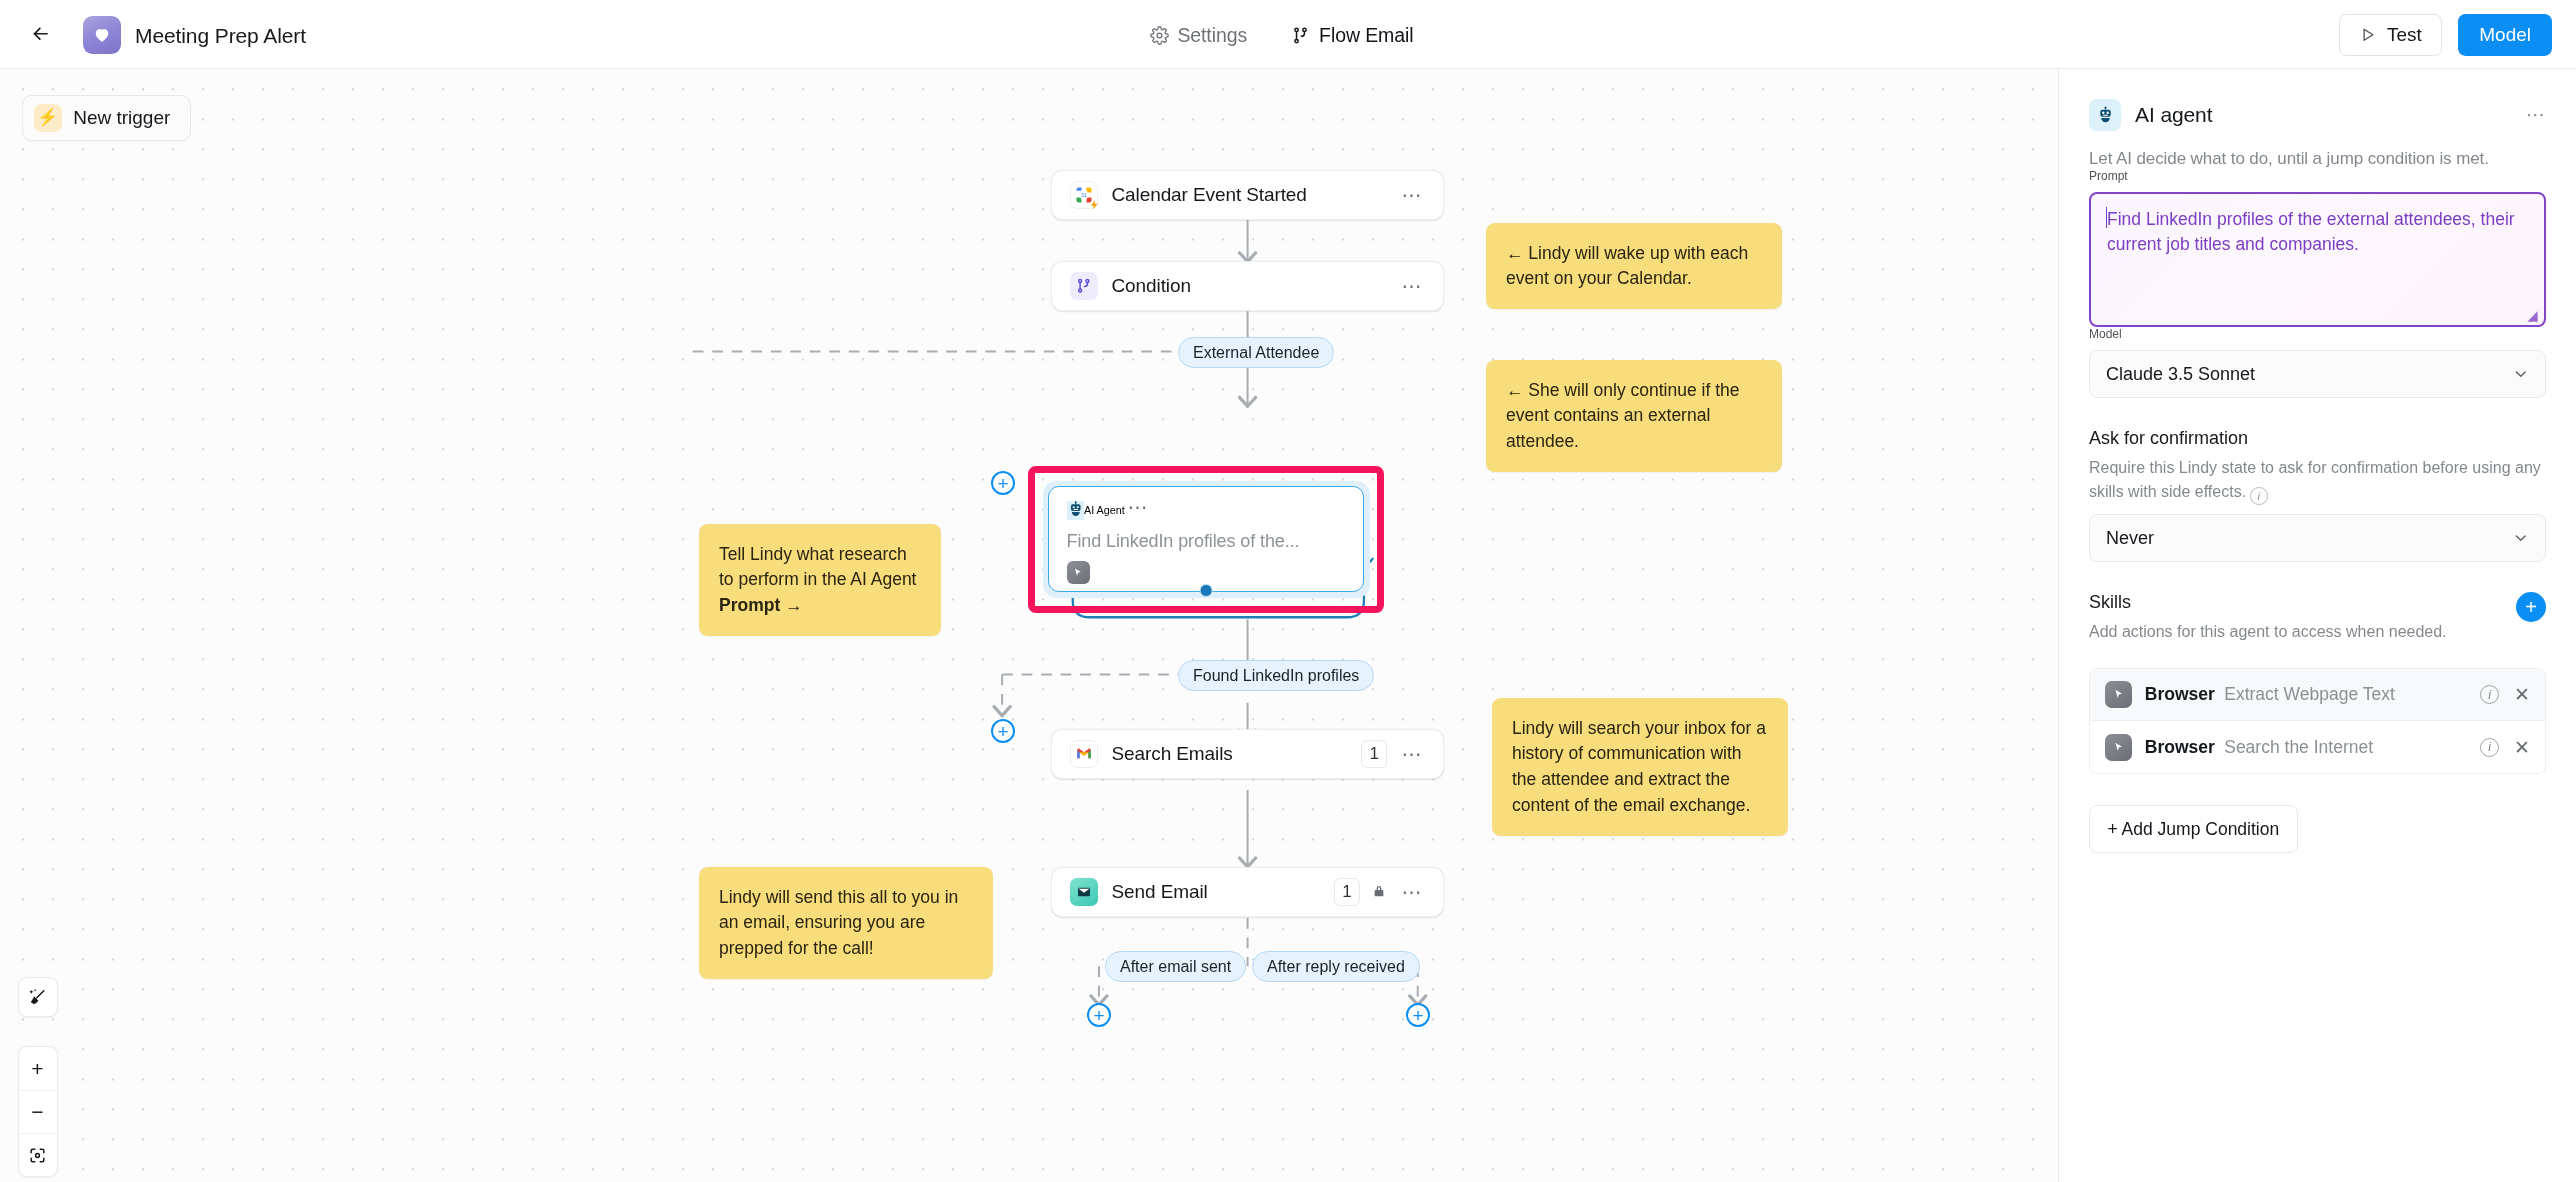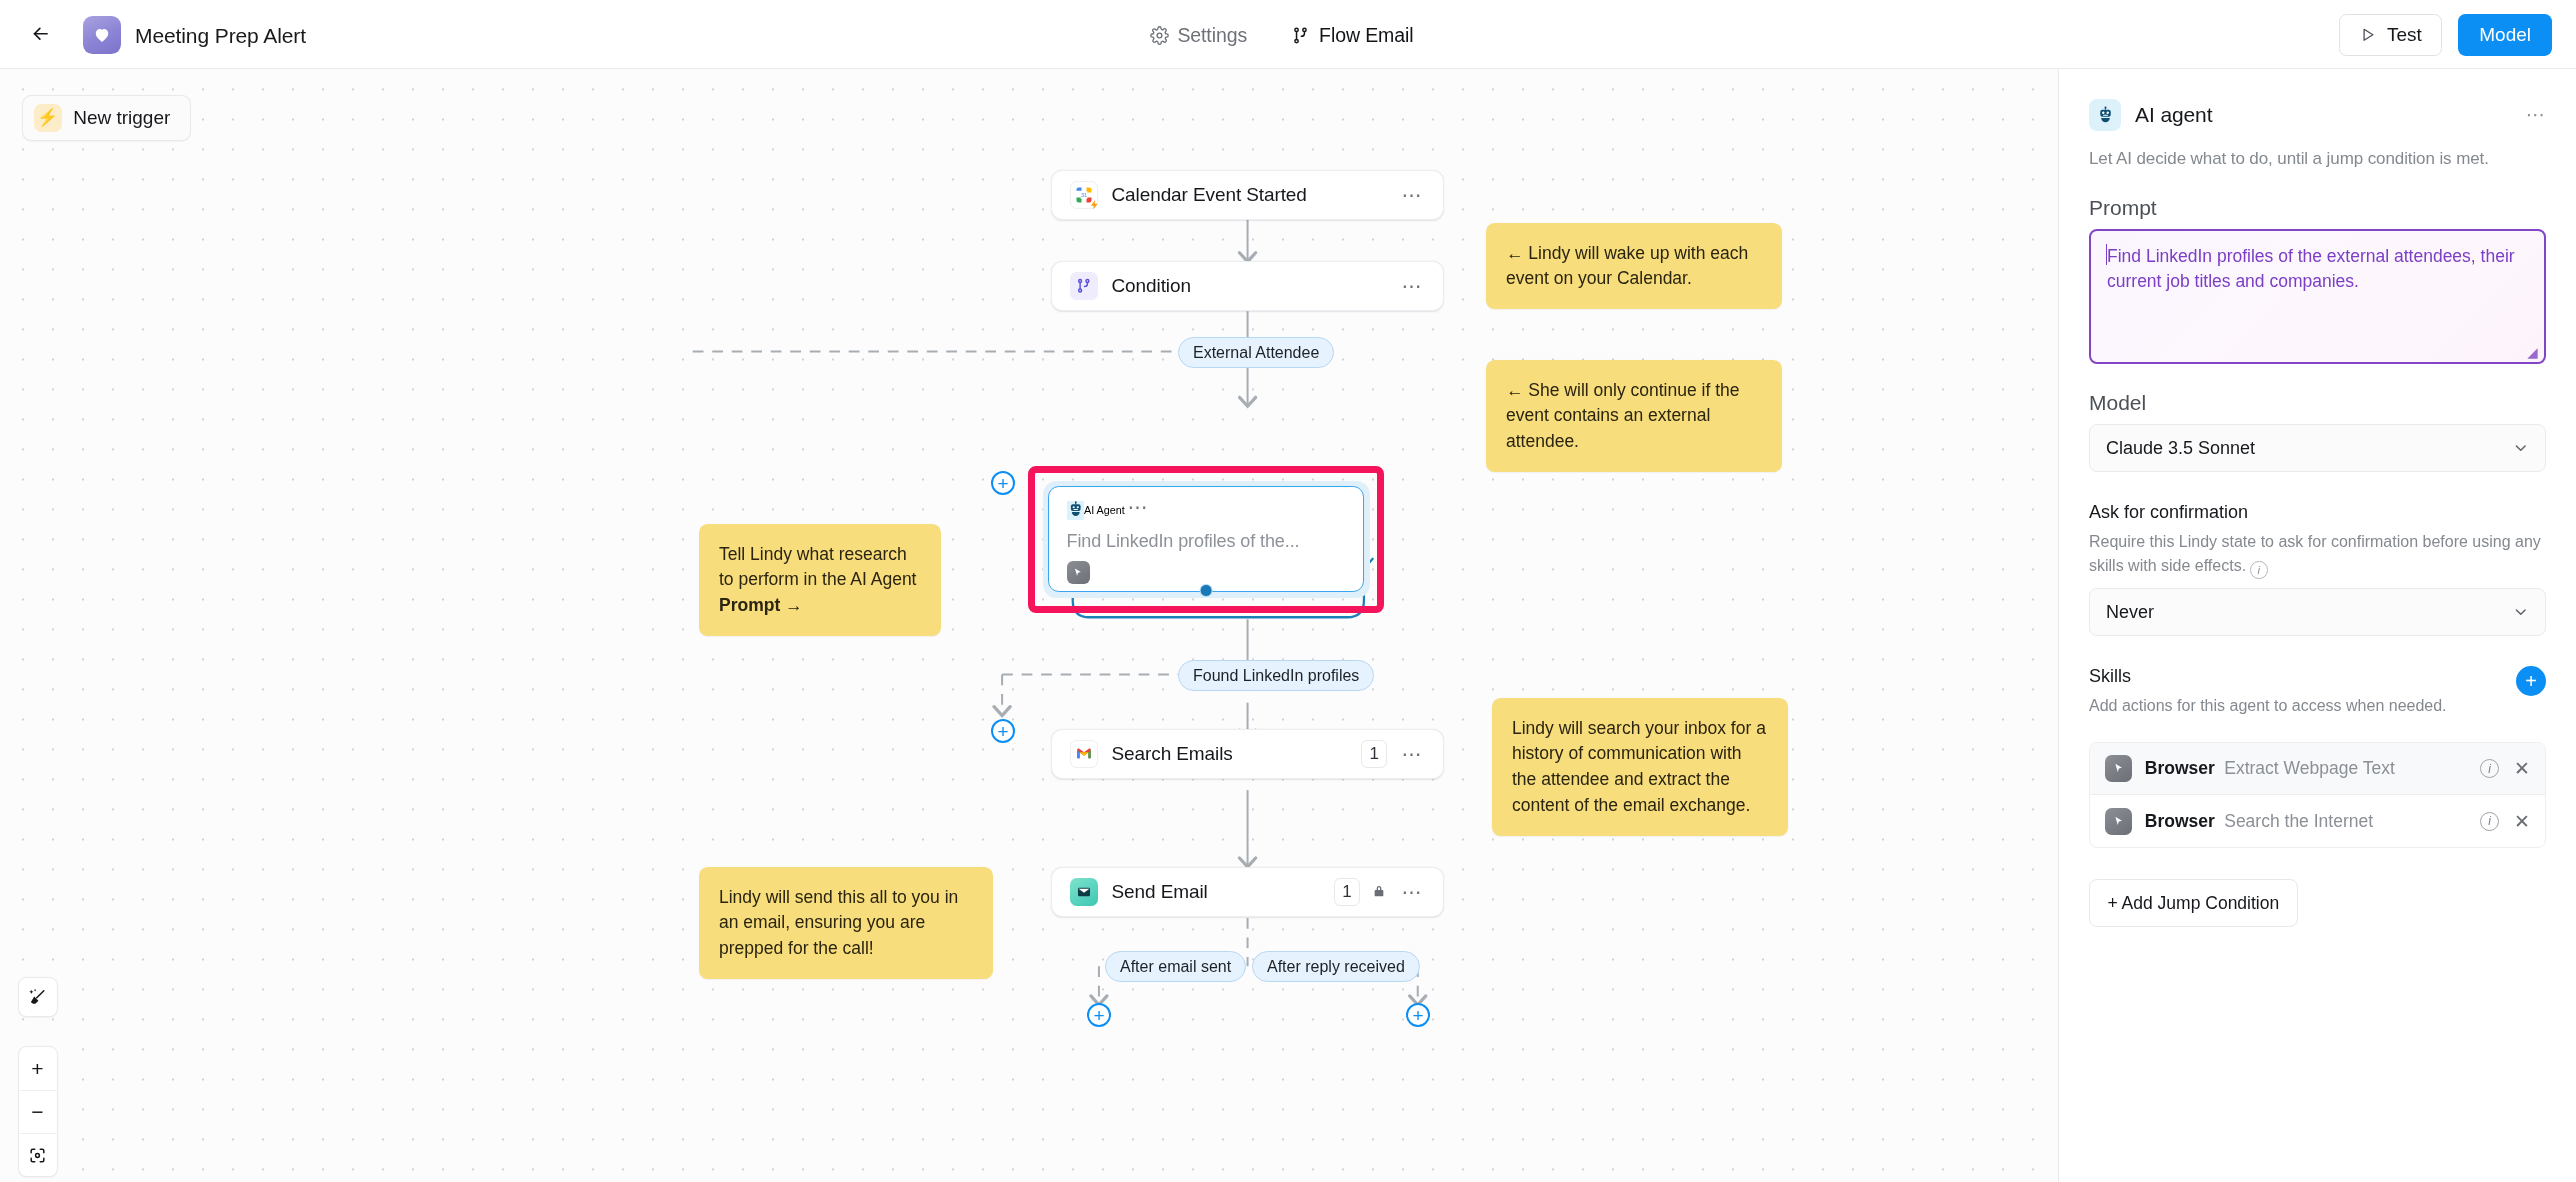--- a/index.html
+++ b/index.html
@@ -214,21 +214,21 @@
   }
   .p-head { display: flex; align-items: center; }
   .p-icon {
     width: 32px; height: 32px; border-radius: 8px; background: #ddf1fb;
     display: flex; align-items: center; justify-content: center; flex: 0 0 auto;
   }
   .p-title { margin-left: 14px; font-size: 21px; color: #15181c; letter-spacing: -0.1px; }
   .p-dots { margin-left: auto; font-size: 19px; color: #8b9096; letter-spacing: 1.3px; line-height: 5.4px; cursor: pointer; }
   .p-desc { margin-top: 17.5px; font-size: 17px; color: #84898f; letter-spacing: -0.1px; }
 
-  .field-label { margin-top: 27px; font-size: 21px; color: #4c5157; }
+  .field-label { font-size: 12px; color: #4c5157; }
   .prompt-box {
     position: relative; margin-top: 9.4px;
     height: 135px; border: 2px solid #8245c6; border-radius: 8px;
     background: linear-gradient(135deg,#fbf6fe 0%, #fdf7fd 55%, #fdf4fb 100%);
     padding: 13.5px 16px;
     font-size: 17.5px; line-height: 1.42; color: #7b3ec4;
     overflow: hidden;
   }
   .prompt-caret {
     position: absolute; left: 15px; top: 13.5px; width: 1.3px; height: 21px; background: #7b3ec4;

